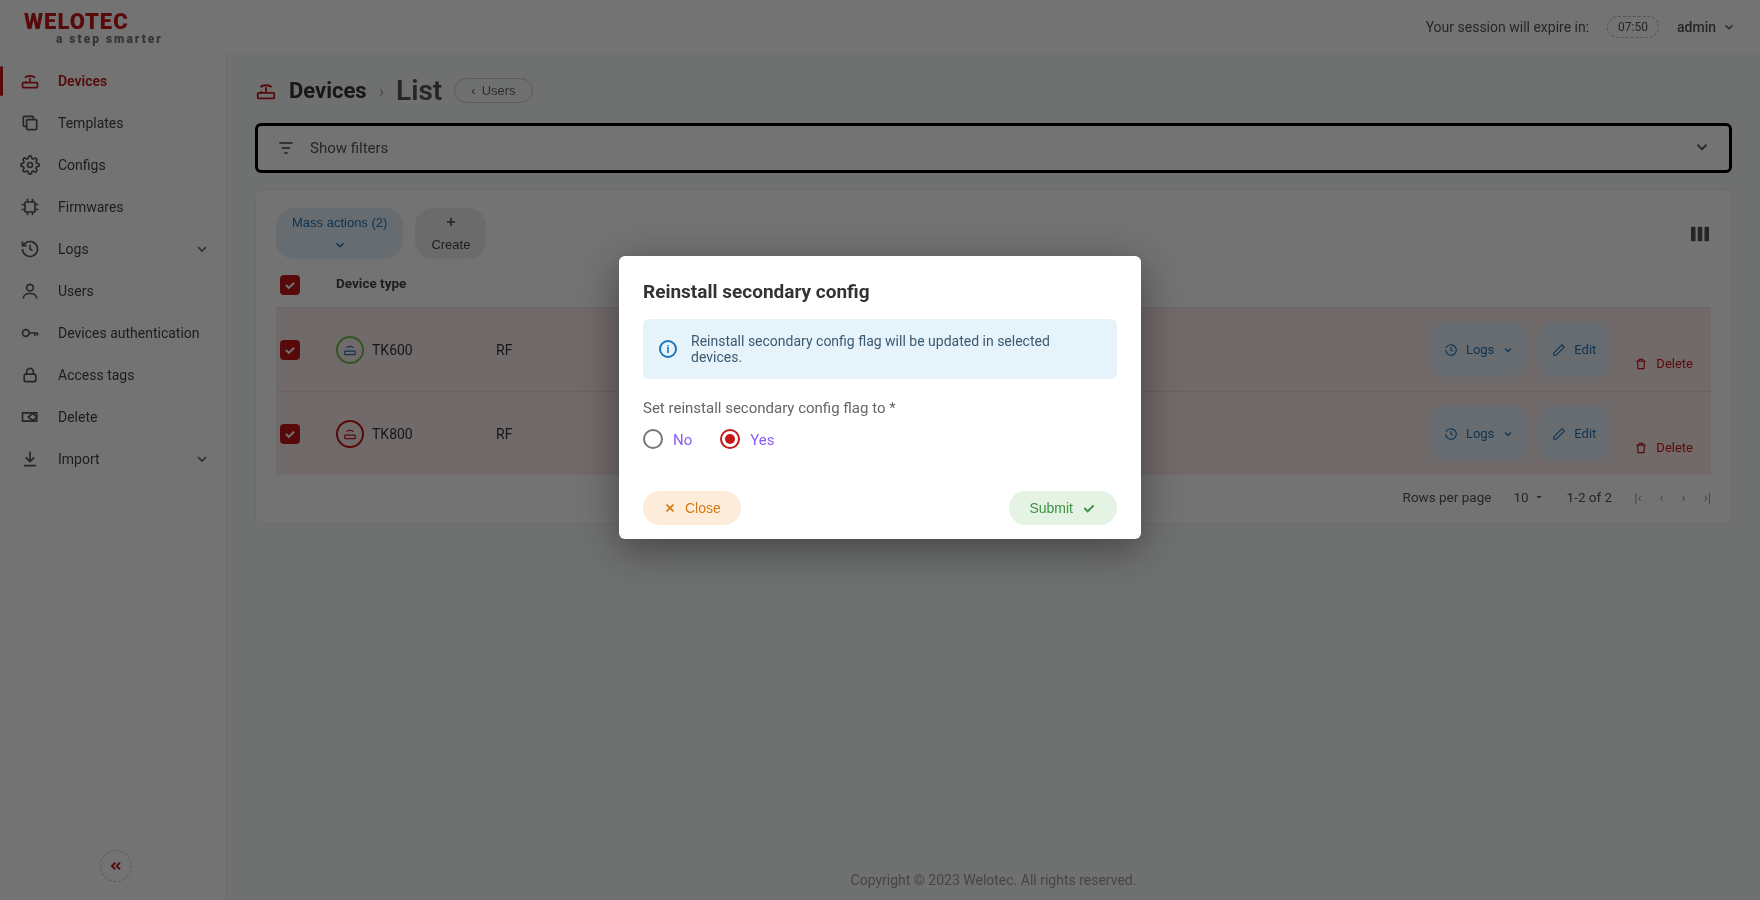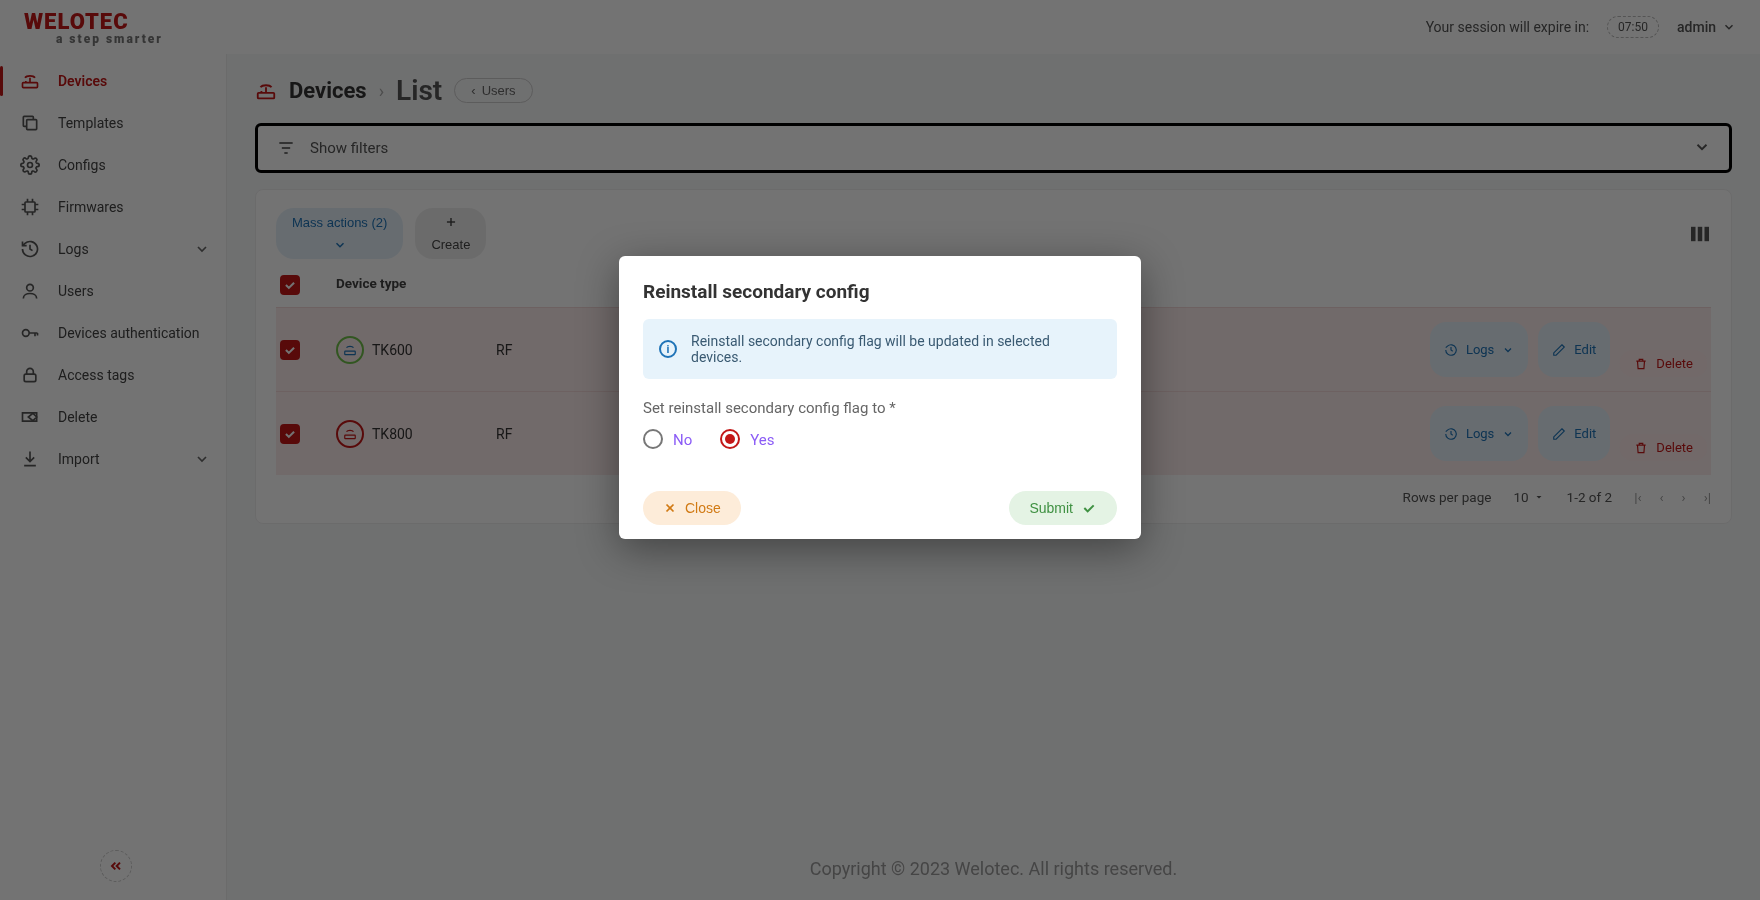--- a/index.html
+++ b/index.html
@@ -123,21 +123,21 @@
   .action-pill.blue { background:#e4f0f9; color:#1f73b7; }
   .action-pill.red { background:#fde8e8; color:#c31818;margin-top:28px; }
   
   .table-footer {
     display:flex; align-items:center; justify-content:flex-end; gap:22px; padding-top:14px; color:#555; font-size:13.5px;
   }
   .pager { display:flex; gap:18px; color:#999; }
   .pager span{cursor:pointer;}
 
   .footer {
-    position:absolute; bottom:21px; left:227px; right:0; text-align:center; color:#999; font-size:18px;
+    position:absolute; bottom:12px; left:227px; right:0; text-align:center; color:#999; font-size:14px;
   }
 
   
   .overlay {
     position:absolute; inset:0; background:rgba(0,0,0,0.55);
     display:flex; align-items:flex-start; justify-content:center; padding-top:256px;
     z-index:50;
   }
   .modal {
     width:522px; background:#fff; border-radius:6px; box-shadow:0 10px 40px rgba(0,0,0,0.4);

